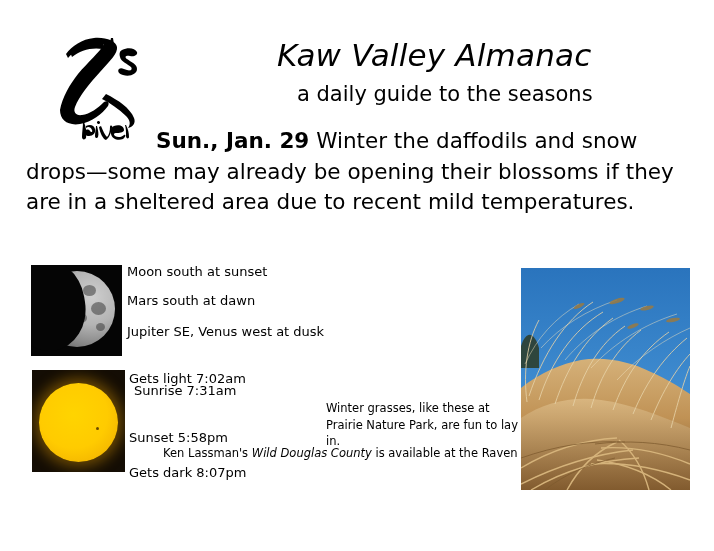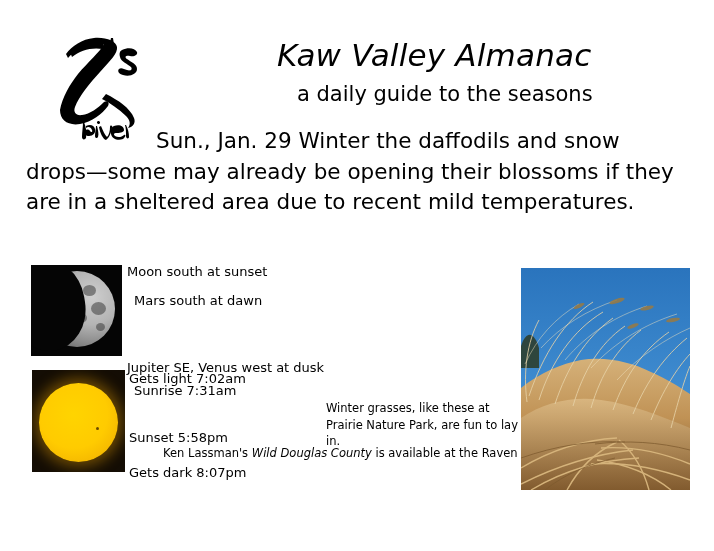--- a/index.html
+++ b/index.html
@@ -56,21 +56,21 @@
     position: absolute;
     left: 26px;
     top: 126px;
     width: 660px;
     font-family: "DejaVu Sans", sans-serif;
     font-size: 21.5px;
     line-height: 1.42;
     text-indent: 130px;
   }
   #body-text .date {
-    font-weight: normal;
+    font-weight: bold;
     margin-top: 29px;
   }
 
   
   #moon-photo {
     position: absolute;
     left: 31px;
     top: 265px;
     width: 91px;
     height: 91px;
@@ -147,22 +147,22 @@
 
   
   .alm-line {
     position: absolute;
     font-family: "DejaVu Sans", sans-serif;
     font-size: 13px;
     white-space: nowrap;
     line-height: 1;
   }
   #moon-line   { left: 127px; top: 265px; }
-  #mars-line   { left: 134px; top: 294px; }
-  #planet-line { left: 127px; top: 325px; margin-top: 36px; }
+  #mars-line   { left: 127px; top: 294px; }
+  #planet-line { left: 127px; top: 325px; }
 
   #getslight-line { left: 129px; top: 372px; }
   #sunrise-line   { left: 134px; top: 384px; }
   #sunset-line    { left: 129px; top: 431px; }
   #getsdark-line  { left: 129px; top: 466px; }
 
   #book-line {
     position: absolute;
     left: 163px;
     top: 448px;

